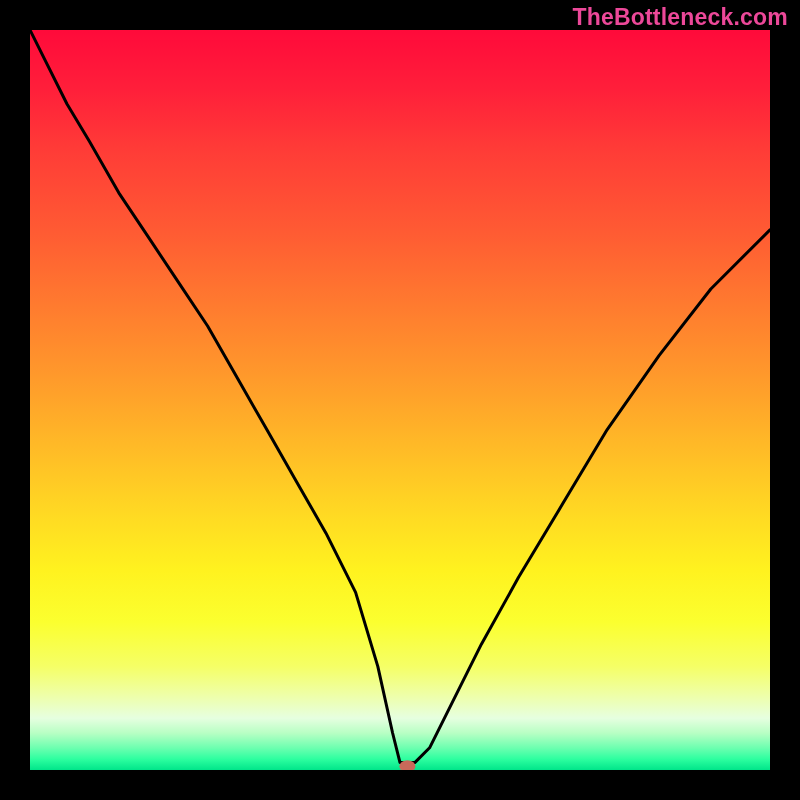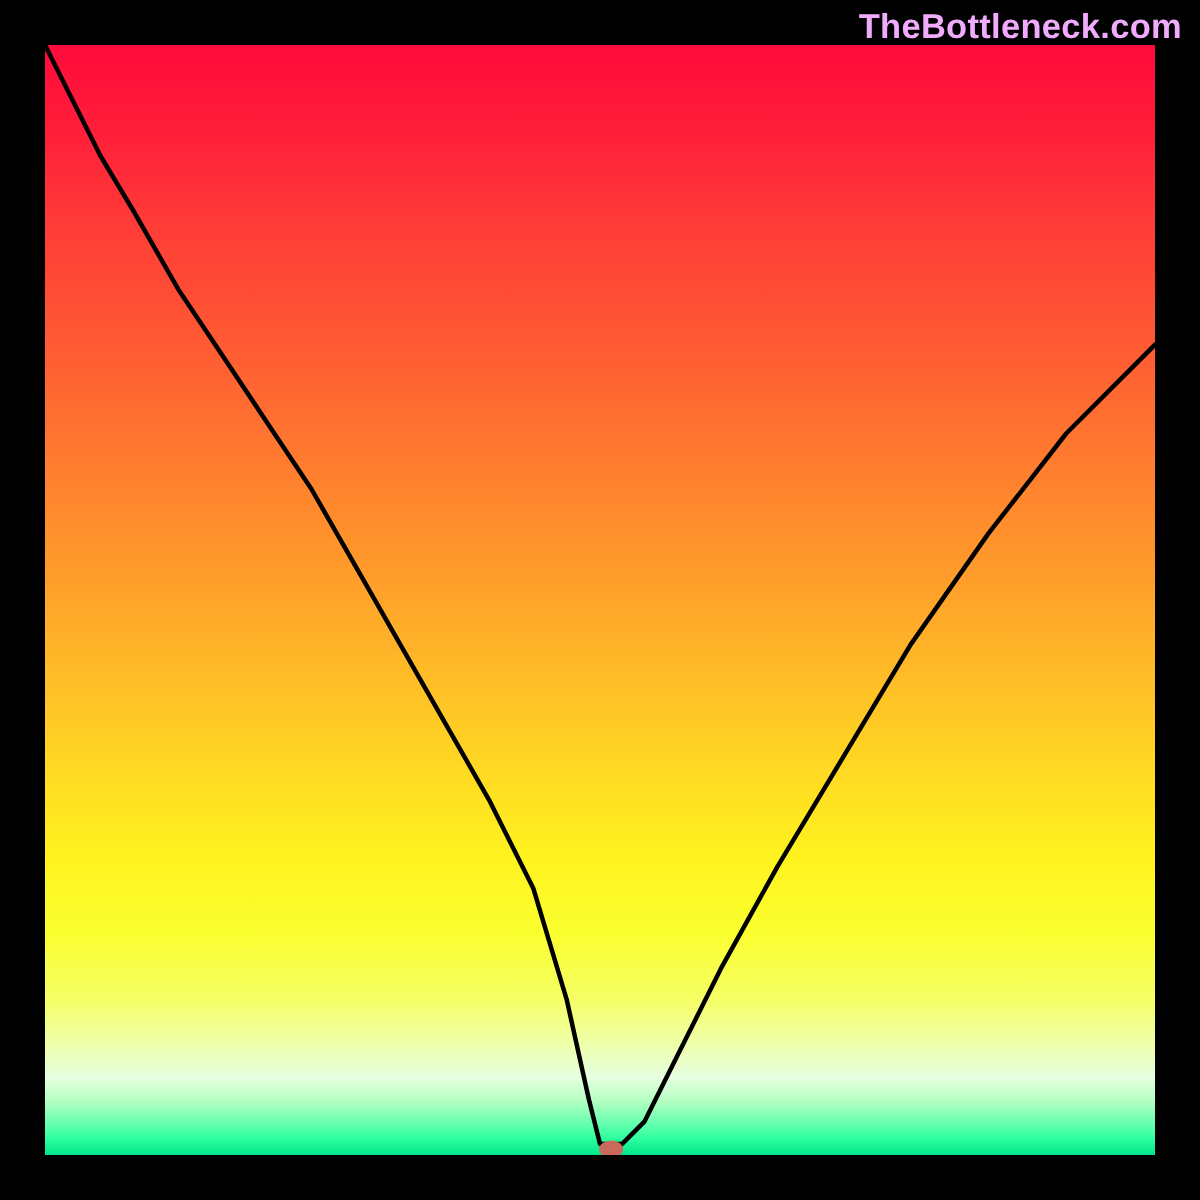--- a/index.html
+++ b/index.html
@@ -14,21 +14,21 @@
   .frame {
     position: relative;
     width: 800px;
     height: 800px;
     background: #000;
   }
   .watermark {
     position: absolute;
     top: 4px;
     right: 12px;
-    color: #f0abfc;
+    color: #ec4899;
     font-size: 23px;
     font-weight: 600;
     letter-spacing: 0.2px;
     user-select: none;
   }
   .plot {
     position: absolute;
     left: 30px;
     top: 30px;
     width: 740px;

